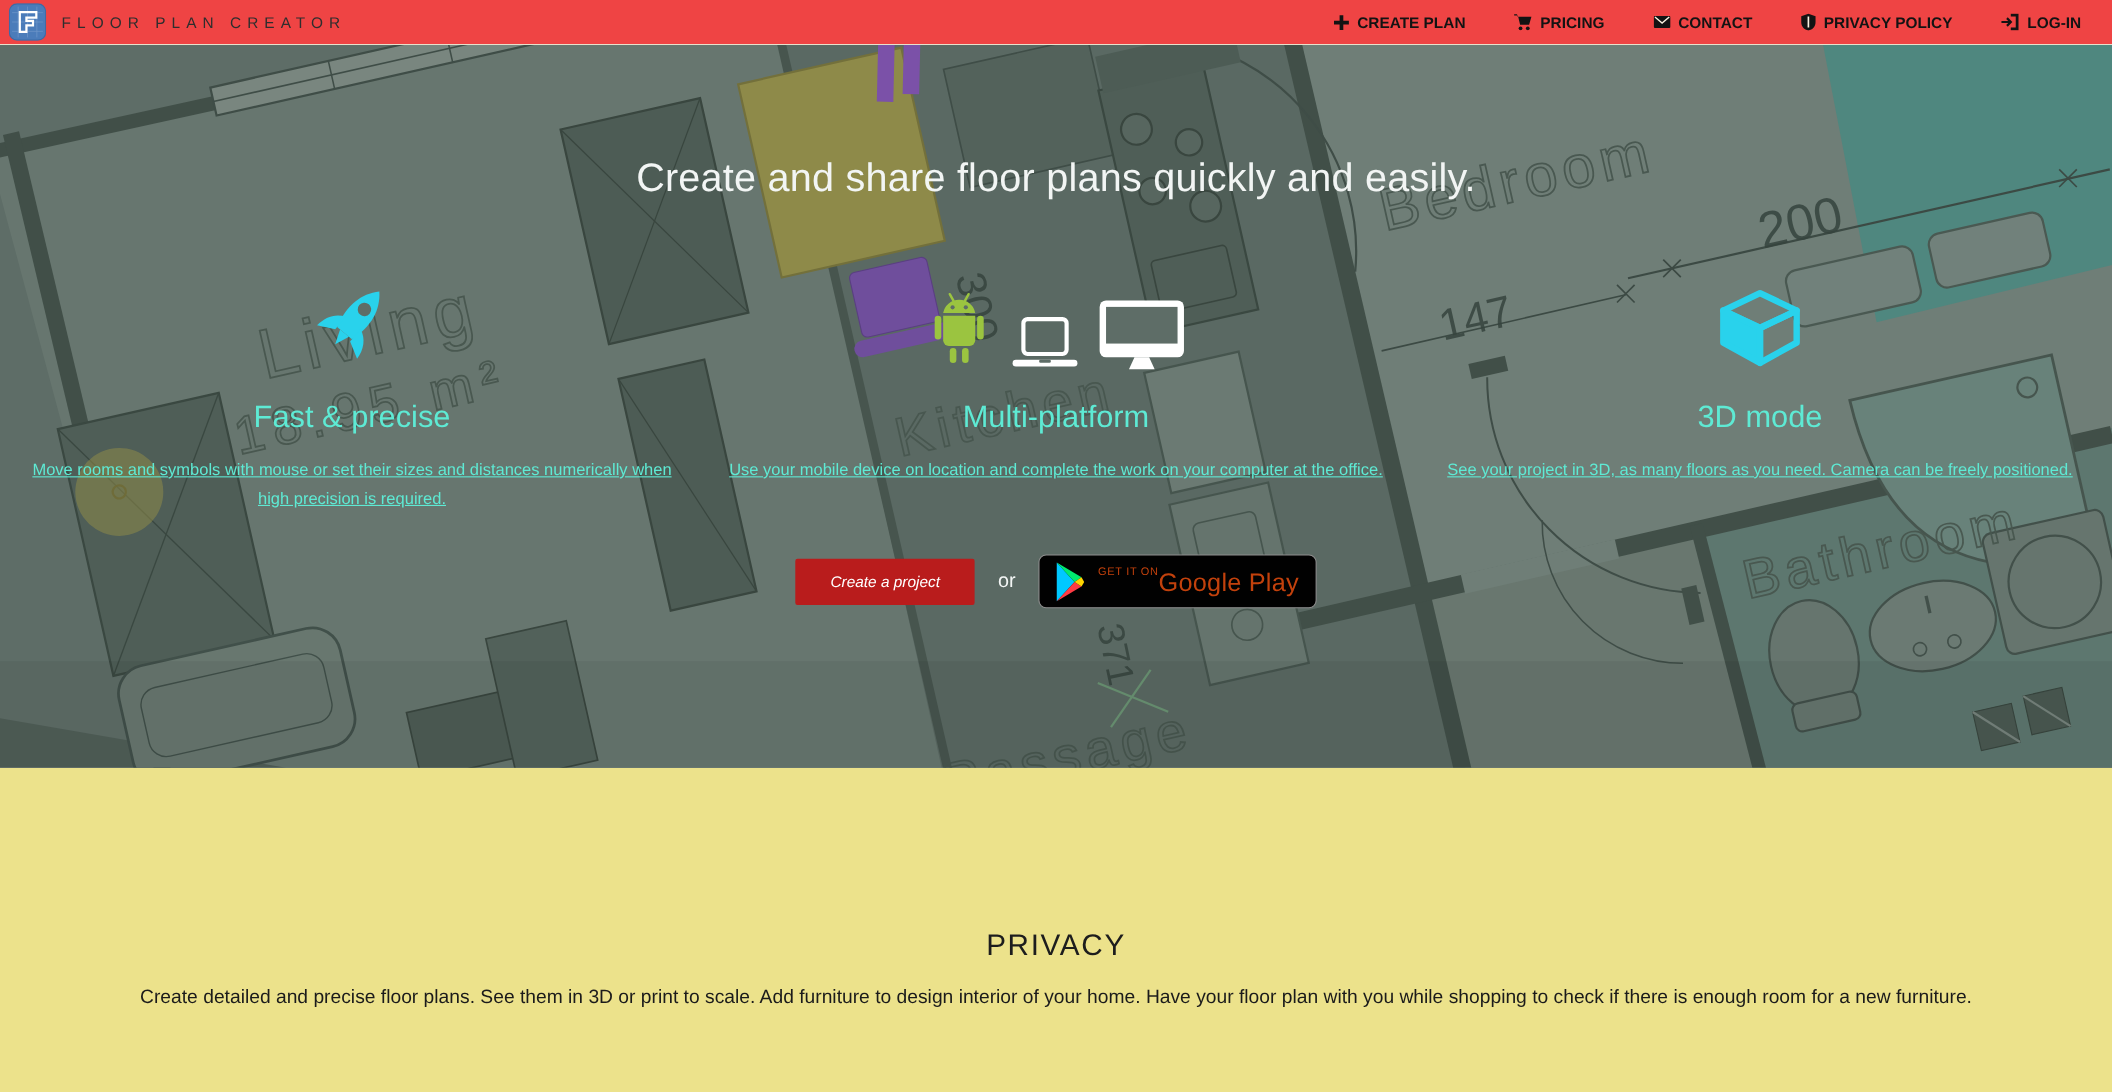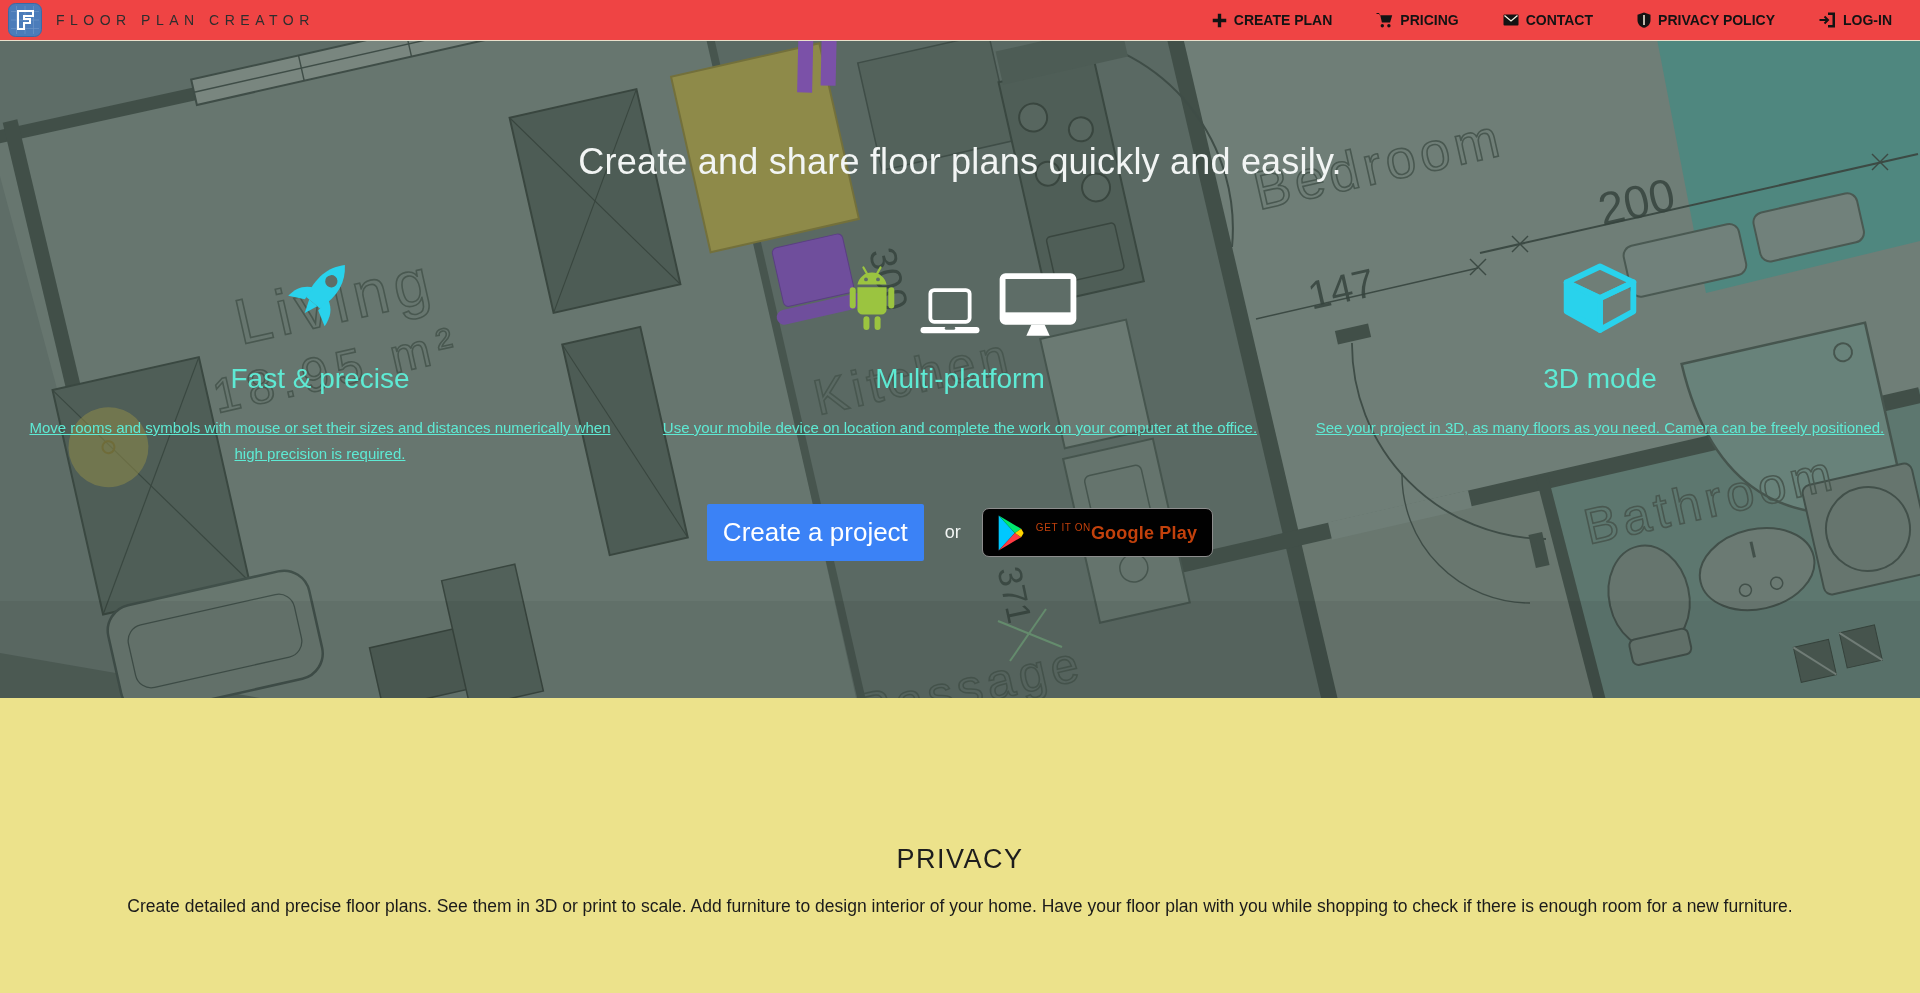--- a/index.html
+++ b/index.html
@@ -24,28 +24,28 @@
   .plan-dim { fill:#36443e; opacity:0.85; font-family:"Liberation Sans", sans-serif; }
   .hero-heading { position:absolute; top:100px; left:0; right:0; margin:0; text-align:center;
     font-size:36px; font-weight:400; color:#f2f5f4; letter-spacing:0.2px; }
   .features-row { position:absolute; top:208px; left:0; right:0; display:flex; }
   .feature-col { width:33.333%; padding:0 16px; text-align:center; color:#fff; }
   .icon-row { height:88px; display:flex; align-items:flex-end; justify-content:center; gap:14px; }
   .feature-title { margin:26px 0 0; font-size:28px; font-weight:400; color:#5eead4; }
   .feature-desc { margin:20px auto 0; font-size:15px; line-height:26px; color:#5eead4; max-width:610px;text-decoration:underline; }
   .cta-row { position:absolute; top:463px; left:0; right:0; display:flex; align-items:center;
     justify-content:center; gap:21px; }
-  .btn-create { background:#3b82f6; color:#fff; border:none; border-radius:2px; cursor:pointer;
-    font-family:inherit; font-size:26px; padding:13px 16px; min-width:163px; }
+  .btn-create { background:#b91c1c; color:#fff; border:none; border-radius:2px; cursor:pointer;
+    font-family:inherit; font-size:14px; padding:13px 16px; min-width:163px;font-style:italic; }
   .or-label { color:#f2f5f4; font-size:18px; }
   .play-badge { display:flex; align-items:center; gap:12px; height:49px; background:#010101;
     border:1px solid #8d8d8d; border-radius:7px; padding:6px 15px; cursor:pointer; }
   .play-text { display:flex; flex-direction:row; justify-content:flex-start; color:#c2410c; text-align:left; }
   .play-line1 { font-size:10px; letter-spacing:0.6px; }
-  .play-line2 { font-size:18px; font-weight:700; margin-top:1px; letter-spacing:0.2px; }
+  .play-line2 { font-size:23px; font-weight:400; margin-top:1px; letter-spacing:0.2px; }
 
   
   .band { height:295px; background:#ece28b; text-align:center; }
   .band-heading { margin:0; padding-top:146px; font-size:27px; font-weight:400;
     letter-spacing:1.5px; color:#1d1d1d; }
   .band-paragraph { margin:21px auto 0; font-size:17.5px; color:#1b1b1b; padding:0 40px; }
 </style>
 </head>
 <body>
 

